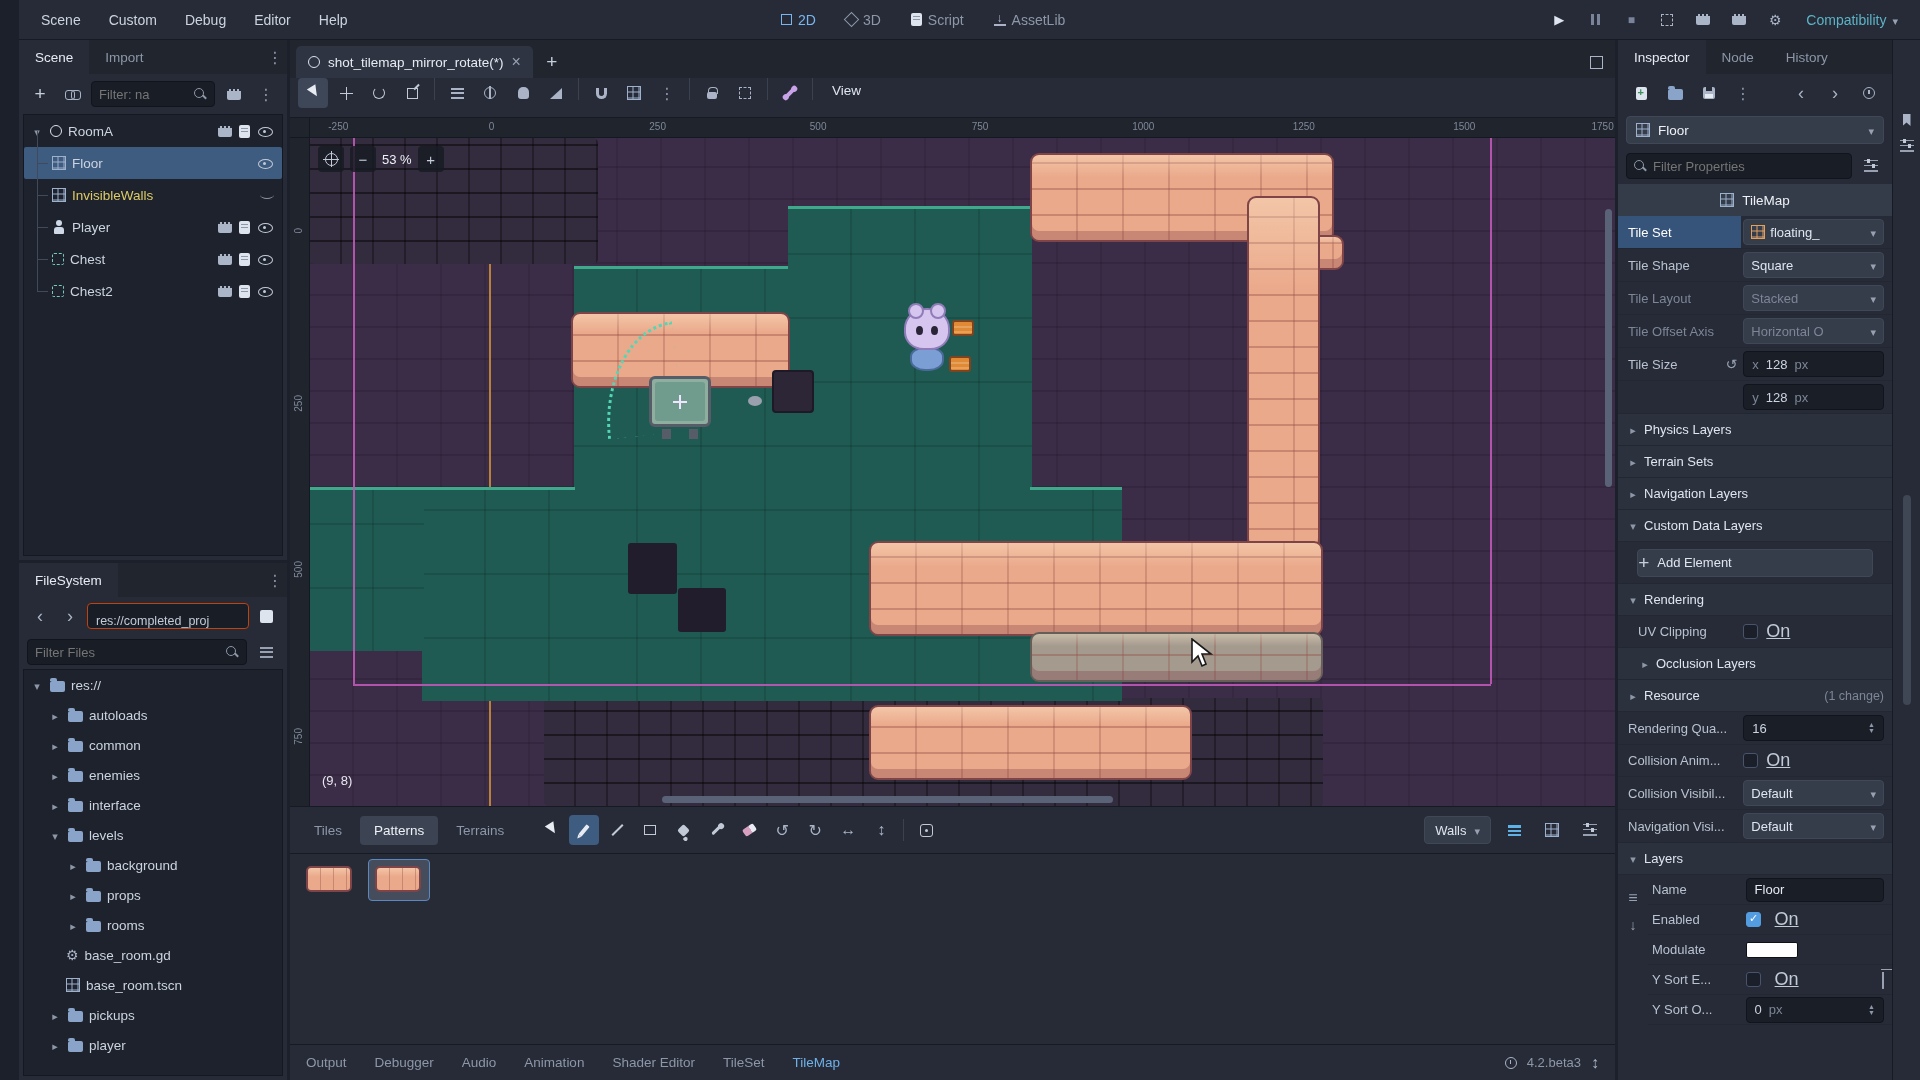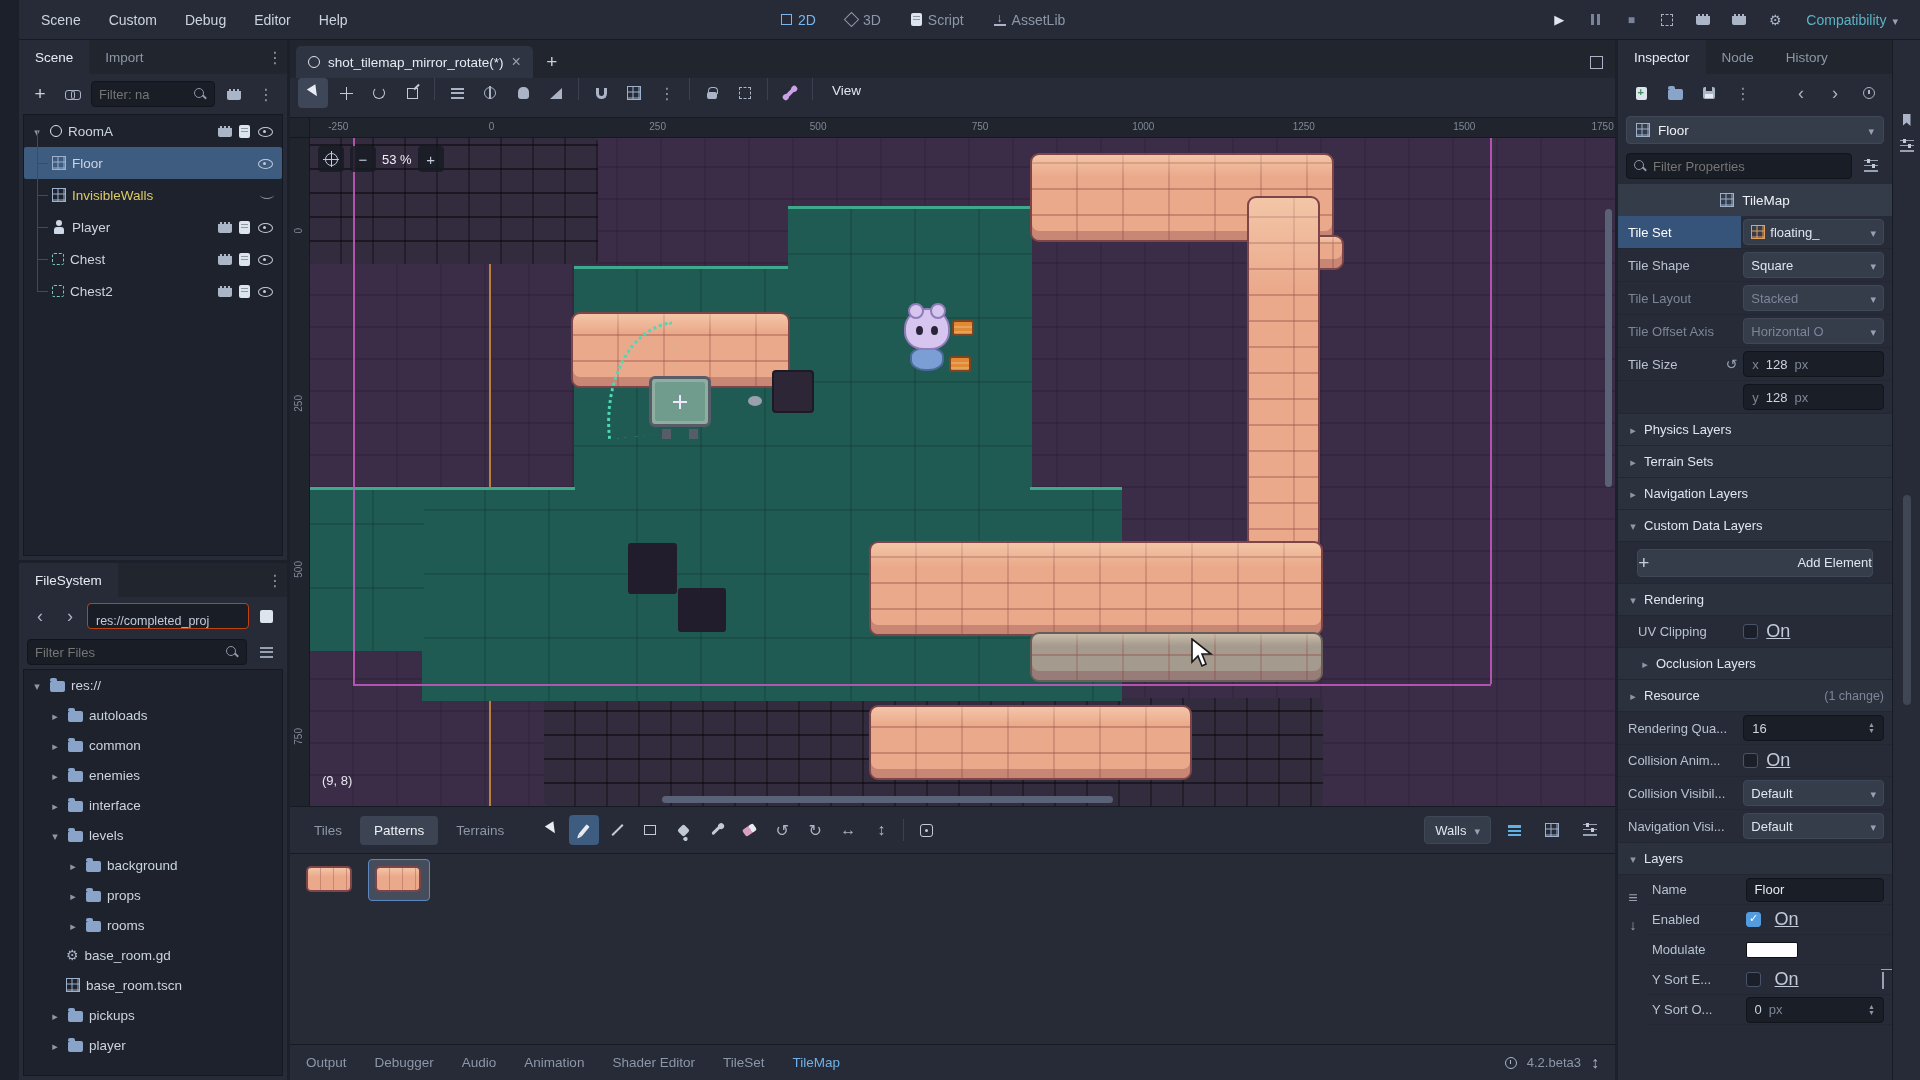--- a/index.html
+++ b/index.html
@@ -255,21 +255,21 @@
 .pval .dd .vtext{flex:1;overflow:hidden;white-space:nowrap;text-overflow:ellipsis;}
 .pval .dd .chev{margin-left:auto;}
 .dimv{color:#7d8697;}
 .numbox{flex:1;height:26px;background:#1a1e27;border:1px solid #10141b;border-radius:4px;display:flex;align-items:center;gap:7px;padding:0 8px;font-size:13px;}
 .numbox .axis{color:#7d8697;} .numbox .unit{color:#7d8697;}
 .onlbl{margin-left:8px;font-size:18px;color:#c3cbd8;text-decoration:underline;}
 .pgroup{height:32px;display:flex;align-items:center;gap:4px;padding:0 8px;background:#2b313d;border-bottom:1px solid #222732;color:#dfe6f0;font-size:13px;flex:0 0 32px;}
 .pgroup.sub{padding-left:20px;}
 .pgroup .badge2{margin-left:auto;color:#7d8697;font-size:12.5px;}
 .add-row{height:42px;display:flex;align-items:center;justify-content:center;border-bottom:1px solid #222732;flex:0 0 42px;}
-.add-btn{width:86%;height:28px;background:var(--btn);border:1px solid #404756;border-radius:4px;display:flex;align-items:center;justify-content:space-between;gap:8px;color:#dfe6f0;font-size:13px;}
+.add-btn{width:86%;height:28px;background:var(--btn);border:1px solid #404756;border-radius:4px;display:flex;align-items:center;justify-content:flex-start;gap:8px;color:#dfe6f0;font-size:13px;}
 .layers-block{display:flex;flex:0 0 auto;}
 .lrail{width:30px;display:flex;flex-direction:column;align-items:center;gap:10px;padding-top:14px;}
 .lrows{flex:1;min-width:0;}
 .lrow{min-height:30px;display:flex;align-items:center;border-bottom:1px solid #222732;}
 .llabel{width:40%;padding-left:4px;color:#b9c2d0;font-size:13px;white-space:nowrap;overflow:hidden;}
 .lval{flex:1;display:flex;align-items:center;gap:6px;padding-right:8px;min-width:0;}
 .swatch{width:52px;height:16px;background:#ffffff;border:1px solid #0d1015;border-radius:2px;}
 .namebox{flex:1;height:24px;background:#1a1e27;border:1px solid #10141b;border-radius:4px;display:flex;align-items:center;padding:0 8px;font-size:13px;color:#e6ebf3;}
 .insp-rail{width:28px;background:var(--panel);border-left:1px solid var(--border);display:flex;flex-direction:column;align-items:center;gap:14px;padding-top:74px;position:relative;}
 .vthumb{position:absolute;top:455px;width:8px;height:210px;left:10px;background:#3f4654;border-radius:4px;}

